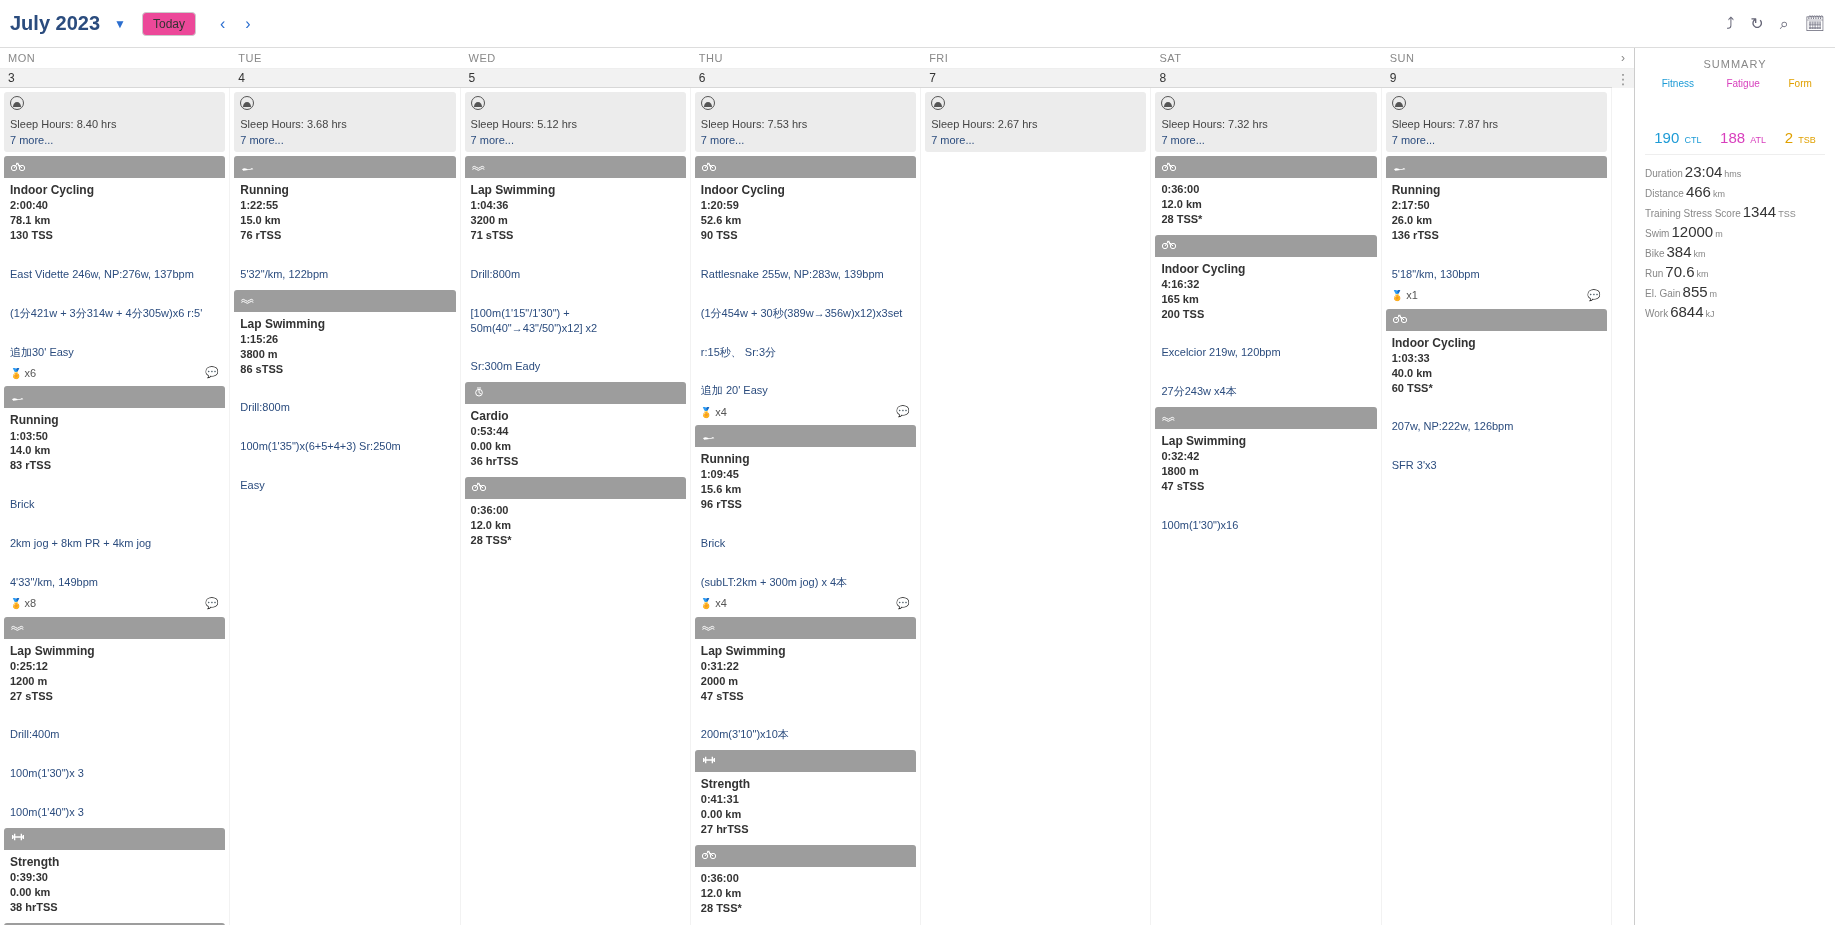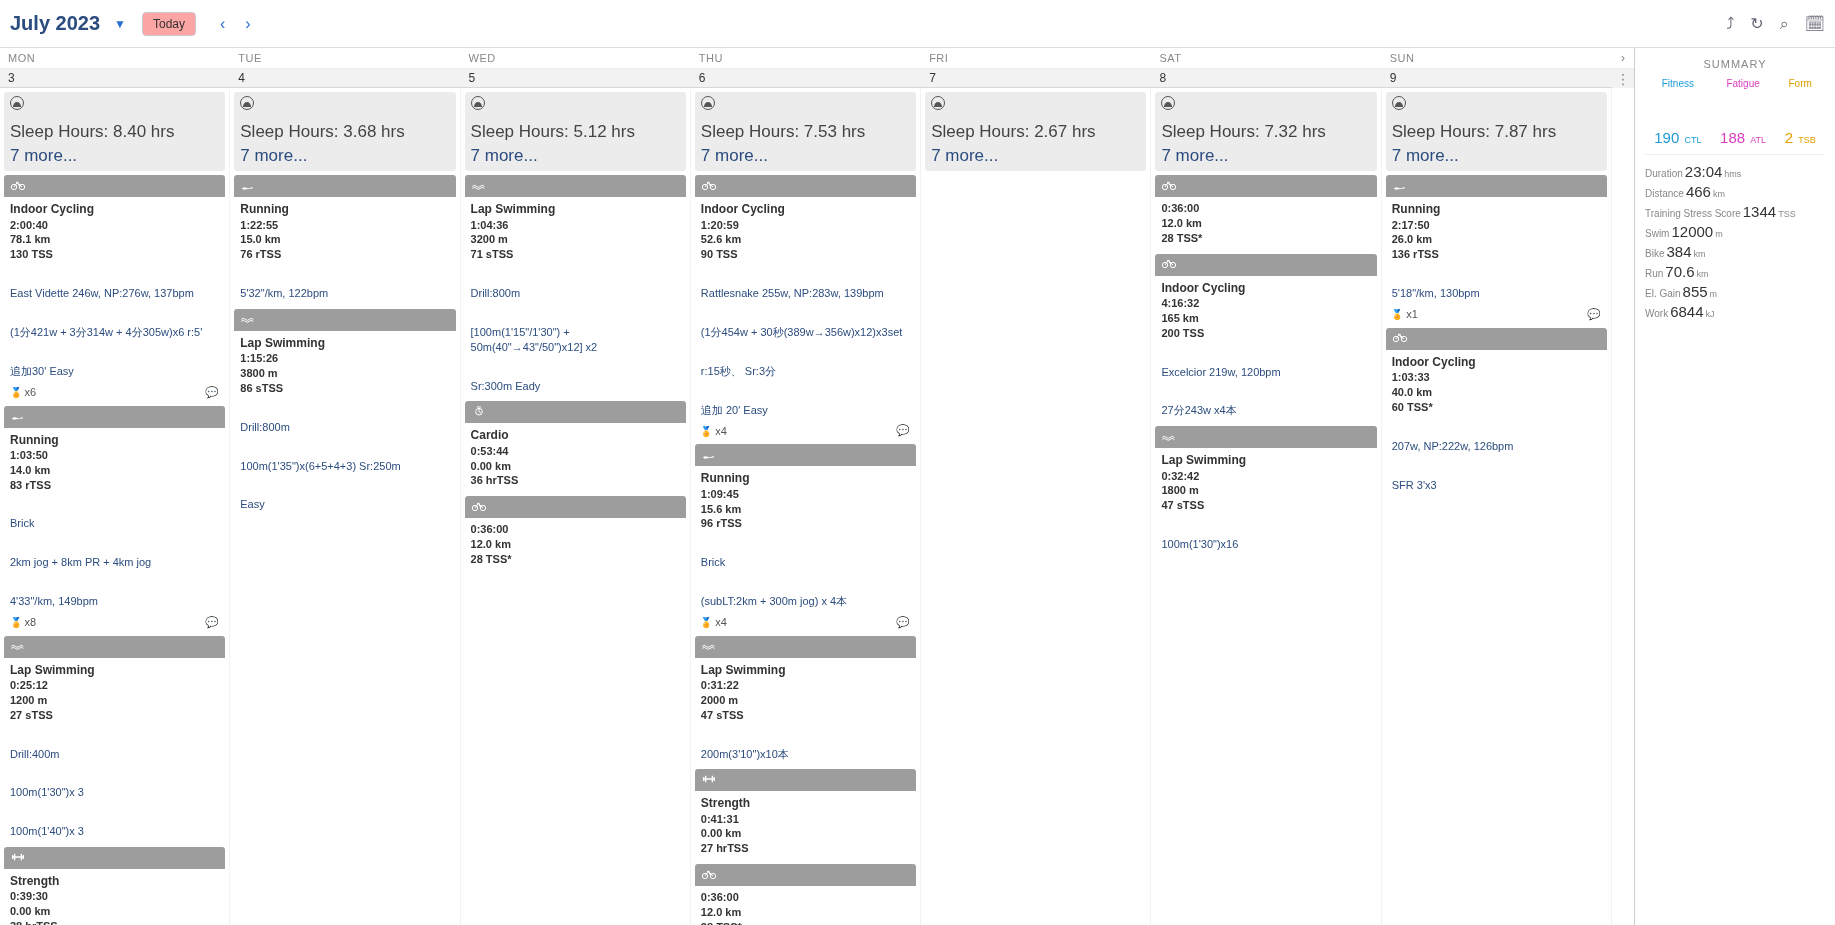--- a/index.html
+++ b/index.html
@@ -1,34 +1,34 @@
 <!DOCTYPE html>
 <html><head>
 <meta charset="utf-8">
 <style>
 * { box-sizing: border-box; margin: 0; padding: 0; }
 body { font-family: -apple-system, Helvetica, Arial, sans-serif; font-size: 12px; background: #fff; color: #333; }
 .topbar { display: flex; align-items: center; padding: 6px 10px; border-bottom: 1px solid #ddd; height: 48px; }
 .title-month { font-size: 20px; font-weight: 600; color: #2b4c7e; margin-right: 14px; }
 .chev-down { color: #2b6ecf; margin-right: 16px; font-size: 12px; cursor: pointer; }
-.today-btn { border: 1px solid #ccc; border-radius: 4px; padding: 4px 10px; font-size: 12px; background: #fca5a5; margin-right: 14px; cursor: pointer; color:#333; }
+.today-btn { border: 1px solid #ccc; border-radius: 4px; padding: 4px 10px; font-size: 12px; background: #ec4899; margin-right: 14px; cursor: pointer; color:#333; }
 .nav-arrow { color: #2b6ecf; font-size: 16px; padding: 0 10px; cursor: pointer; }
 .right-icons { margin-left: auto; display: flex; gap: 16px; color: #667; font-size: 16px; align-items: center; }
 .right-icons span { cursor: pointer; }
 .content { display: flex; }
 .cal { flex: 1; border-right: 1px solid #ccc; }
 .dow-row { display: grid; grid-template-columns: repeat(7, 1fr) 22px; border-bottom: 1px solid #eee; }
 .dow { padding: 4px 8px; color: #888; font-size: 11px; letter-spacing: 0.5px; }
 .expand-col { display:flex; align-items:center; justify-content:center; color:#888; cursor:pointer; }
 .date-row { display: grid; grid-template-columns: repeat(7, 1fr) 22px; background:#f2f2f2; }
 .date-cell { padding: 2px 8px; font-size: 12px; color: #333; border-bottom:1px solid #d8d8d8; }
 .menu-dots { display:flex; align-items:center; justify-content:center; color:#888; font-size:14px; cursor:pointer; }
 .week-row { display: grid; grid-template-columns: repeat(7, 1fr) 22px; }
 .day-col { padding: 4px; border-right: 1px solid #f2f2f2; min-height: 40px; }
-.metric-box { background:#ececec; border-radius:3px; padding: 4px 6px; margin-bottom: 4px; line-height:1.4; font-size:17px; color:#444; }
+.metric-box { background:#ececec; border-radius:3px; padding: 4px 6px; margin-bottom: 4px; line-height:1.4; font-size:11px; color:#444; }
 .metric-icon { display:inline-block; width:14px; height:14px; border-radius:50%; border:1.5px solid #555; position:relative; margin-bottom:3px; }
 .metric-icon::after { content:""; position:absolute; bottom:2px; left:2px; right:2px; height:5px; background:#555; border-radius:50% 50% 0 0 / 100% 100% 0 0;}
 .workout-card { border-radius:3px; overflow:hidden; margin-bottom:4px; background:#fff; }
 .wc-header { background:#9d9d9d; height:22px; display:flex; align-items:center; padding:0 6px; color:#fff; }
 .wc-body { padding: 4px 6px; line-height:1.35; font-size:11px; }
 .wc-title { font-weight:700; font-size:12px; }
 .wc-label { color:#2b4c7e;margin-top:24px; }
 .wc-footer { display:flex; align-items:center; justify-content:space-between; padding: 3px 6px; font-size:11px; color:#555;gap:42px; }
 .award-ic::before { content:"🏅"; font-size:10px; margin-right:2px;}
 .comment-ic::before { content:"💬"; font-size:11px; }

